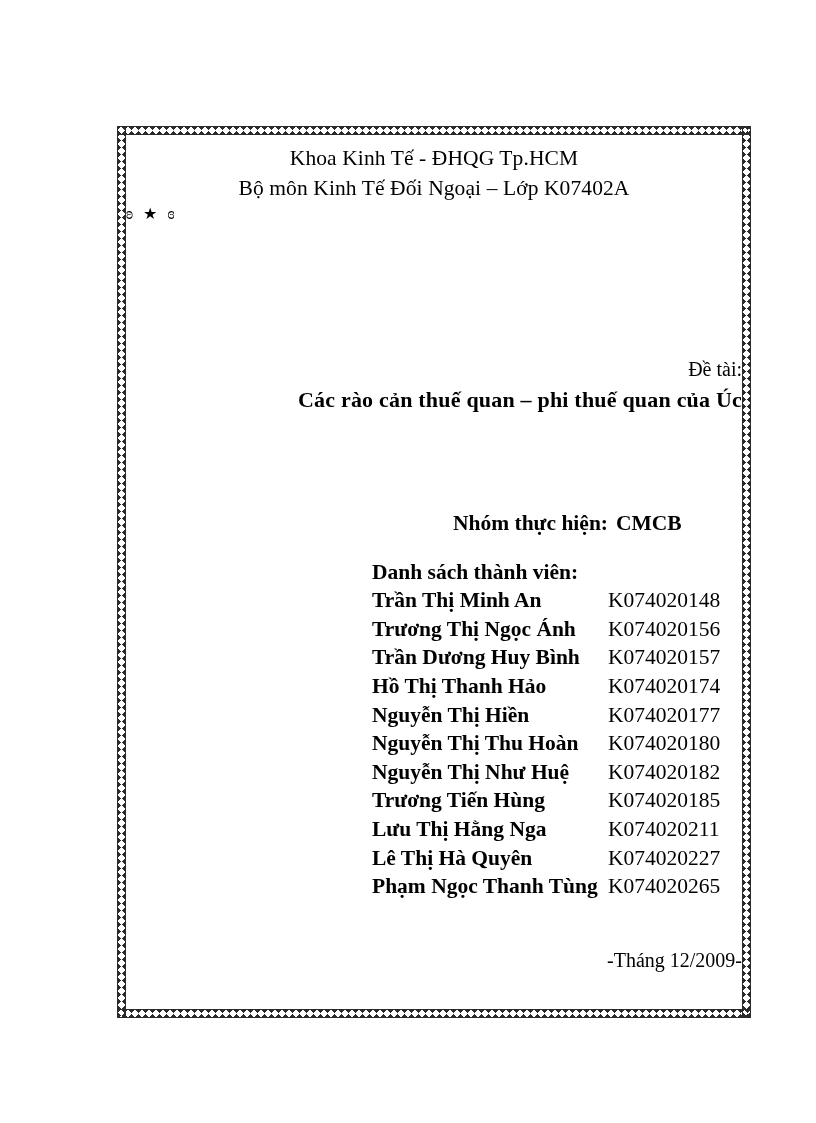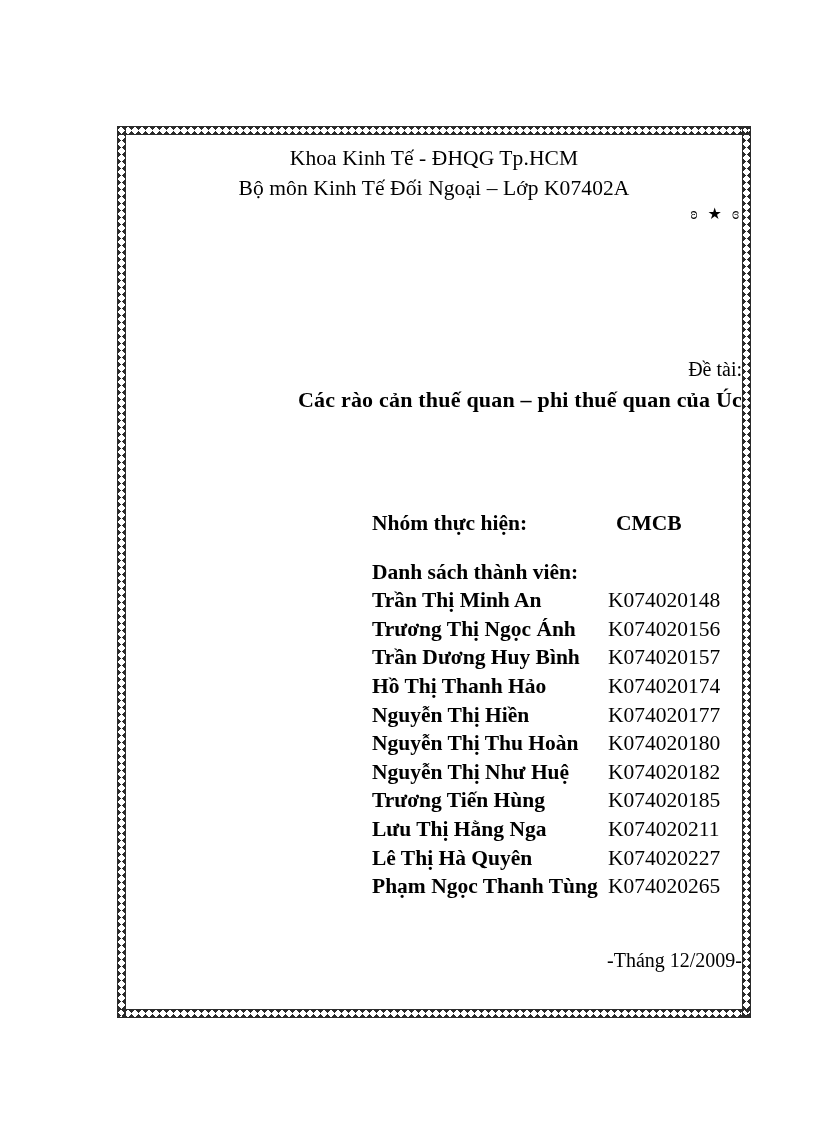--- a/index.html
+++ b/index.html
@@ -77,21 +77,21 @@
   .hdr {
     text-align: center;
     font-size: 21.5px;
     line-height: 30px;
     letter-spacing: 0.1px;
   }
   #hdr-line1 { margin-top: 8px; }
   #hdr-line2 { }
 
   #ornament {
-    text-align: right;
+    text-align: left;
     font-size: 16px;
     line-height: 22px;
     letter-spacing: 3px;
     margin-top: 0px;
   }
 
   #title-block {
     margin-top: 130px;
     text-align: right;
   }
@@ -122,20 +122,21 @@
     width: 236px;
     flex: 0 0 236px;
     font-weight: bold;
   }
   .mcode {
     flex: 0 0 auto;
   }
   .mrow.bold .mname,
   .mrow.bold .mcode {
     font-weight: bold;
+    text-align: right;
   }
   .mrow.bold .mcode { font-weight: bold; margin-left: 8px; }
   #row-listlabel .mname { font-weight: bold; margin-top: 20px; }
 
   #footer {
     position: absolute;
     left: 0;
     right: 0;
     bottom: 36px;
     text-align: right;

